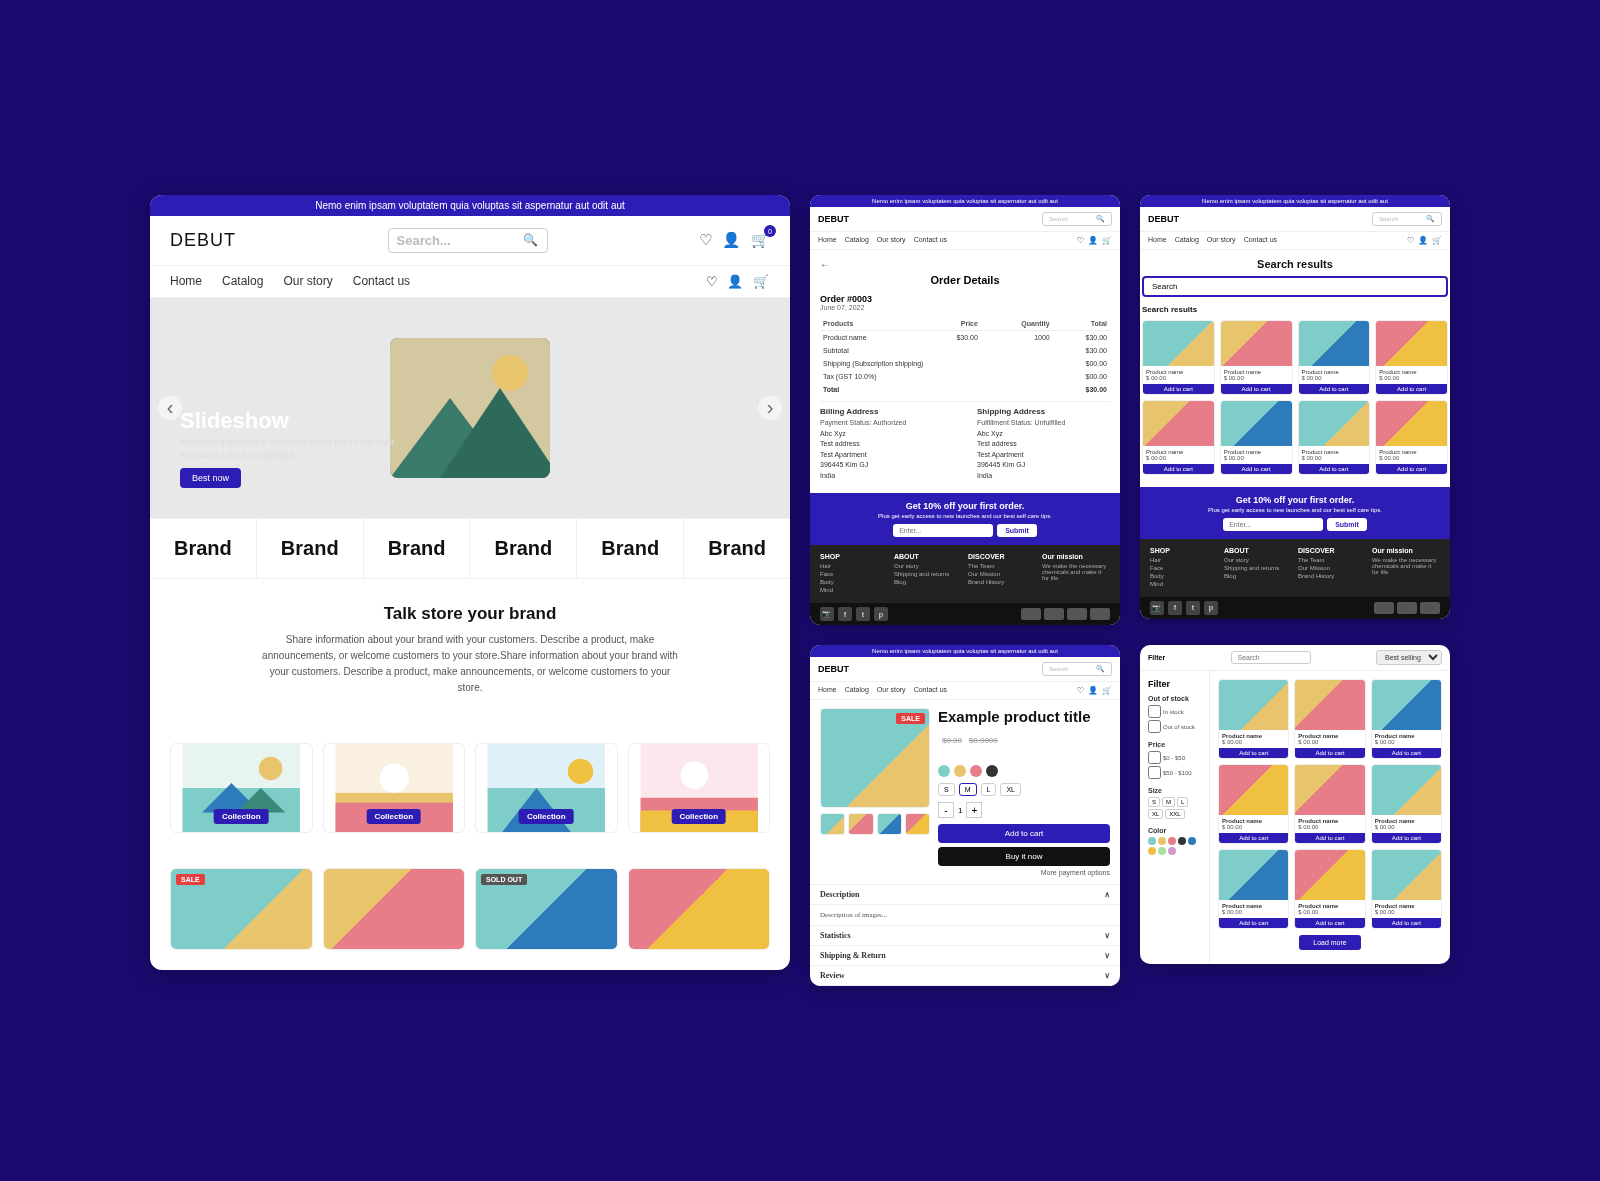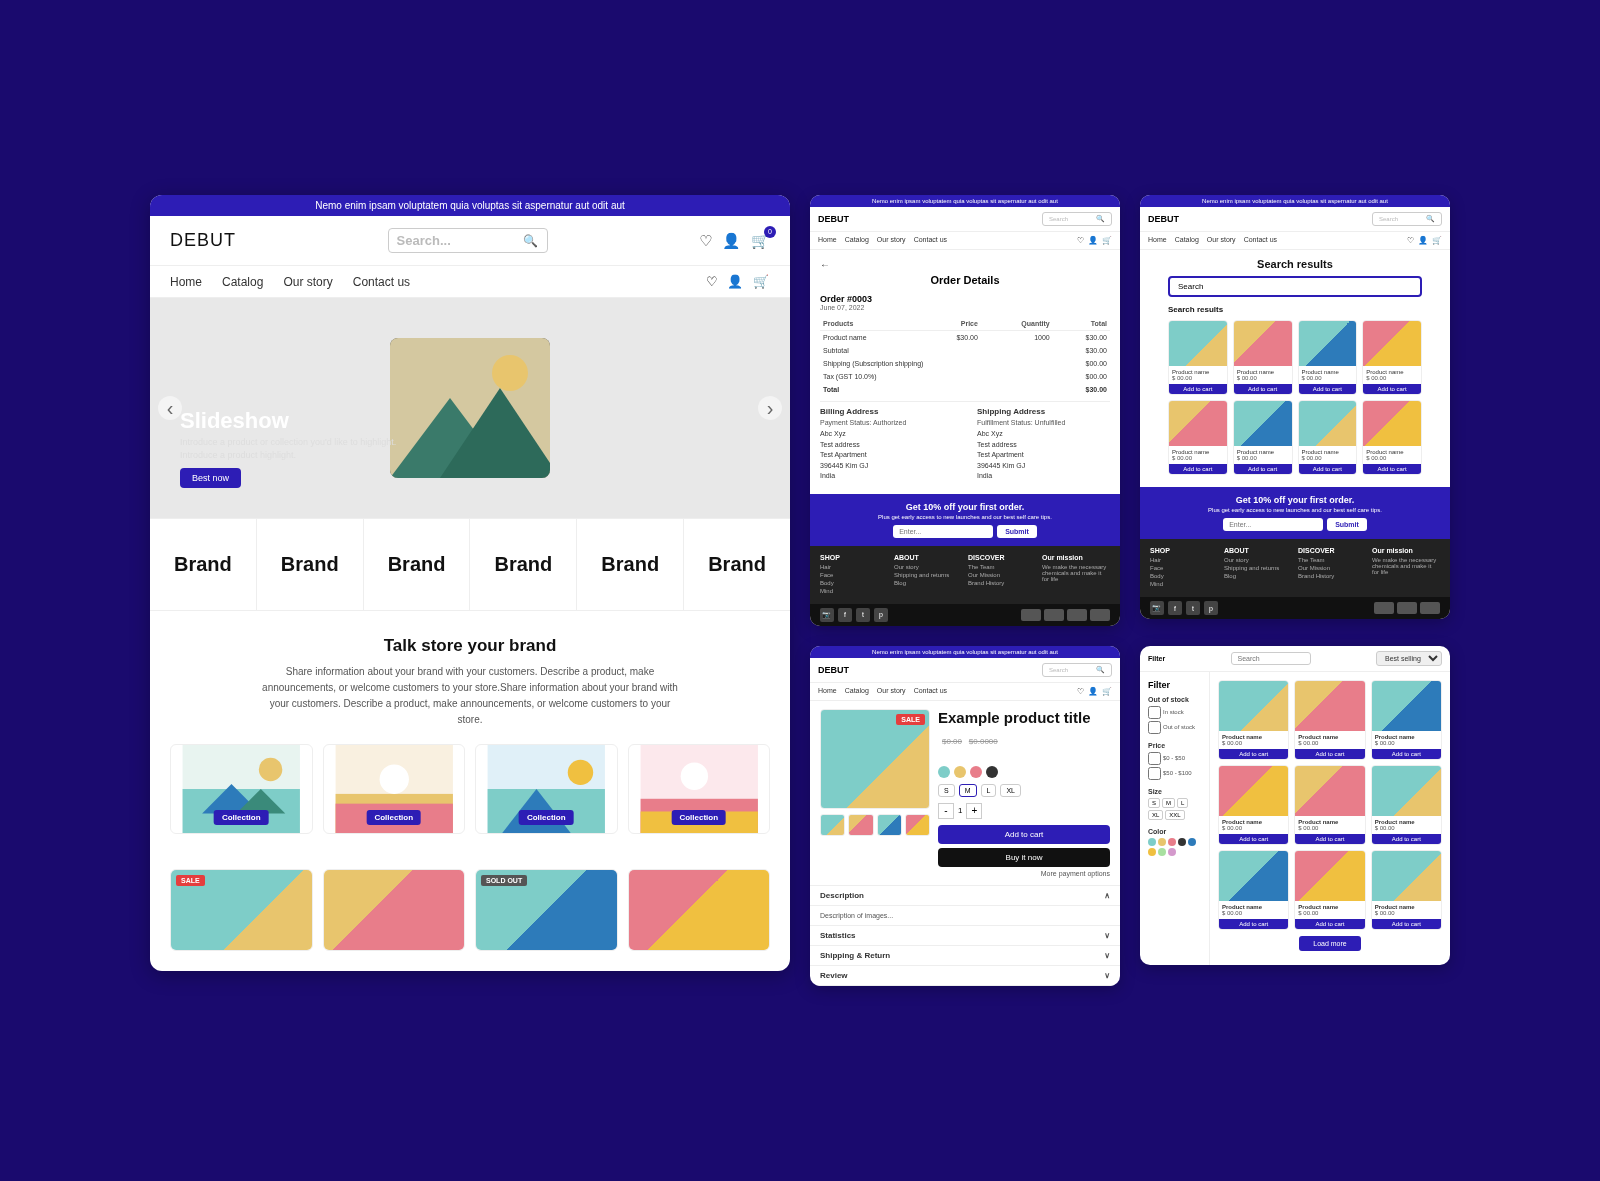--- a/index.html
+++ b/index.html
@@ -149,21 +149,21 @@
 
     
     .brand-strip {
       display: flex;
       border-top: 1px solid #eee;
       border-bottom: 1px solid #eee;
     }
     .brand-item {
       flex: 1;
       text-align: center;
-      padding: 34px 0;
+      padding: 18px 0;
       font-size: 20px;
       font-weight: bold;
       color: #111;
       border-right: 1px solid #eee;
     }
     .brand-item:last-child { border-right: none; }
 
     
     .talk-section {
       padding: 25px 20px 20px;
@@ -176,20 +176,21 @@
       grid-template-columns: repeat(4, 1fr);
       gap: 10px;
     }
     .collection-card {
       border: 1px solid #eee;
       border-radius: 6px;
       overflow: hidden;
       height: 90px;
       position: relative;
       background: #fff;
+      margin-top: 31px;
     }
     .collection-img {
       width: 100%;
       height: 100%;
       position: relative;
     }
     .collection-label {
       position: absolute;
       bottom: 8px;
       left: 50%;
@@ -325,21 +326,21 @@
       background: #222;
       padding: 8px 10px;
       display: grid;
       grid-template-columns: repeat(4, 1fr);
       gap: 6px;
     }
     .sp-footer-col-title { font-size: 7px; font-weight: bold; color: #fff; margin-bottom: 3px; }
     .sp-footer-link { display: block; font-size: 6px; color: #aaa; margin-bottom: 2px; }
 
     
-    .search-results-content { padding: 8px 28px; }
+    .search-results-content { padding: 8px 2px; }
     .sr-title { font-size: 11px; font-weight: bold; text-align: center; color: #111; margin-bottom: 6px; }
     .sr-search-bar { width: 100%; border: 2px solid #2d1db5; border-radius: 4px; padding: 4px 8px; font-size: 8px; margin-bottom: 8px; display: block; }
     .sr-subtitle { font-size: 8px; font-weight: bold; color: #111; margin-bottom: 6px; }
     .sr-grid { display: grid; grid-template-columns: repeat(4, 1fr); gap: 5px; }
     .sr-product {
       border: 1px solid #eee;
       border-radius: 4px;
       overflow: hidden;
     }
     .sr-product-img { height: 45px; position: relative; }
@@ -397,21 +398,21 @@
       width: 100%; background: #2d1db5; color: #fff;
       border: none; border-radius: 4px; padding: 5px; font-size: 8px; cursor: pointer; margin-bottom: 4px;
     }
     .pd-buy-btn {
       width: 100%; background: #111; color: #fff;
       border: none; border-radius: 4px; padding: 5px; font-size: 8px; cursor: pointer;
     }
     .pd-more-info { font-size: 7px; color: #555; text-align: right; margin-top: 3px; }
 
     
-    .pd-accordion { border-top: 1px solid #eee; }
+    .pd-accordion { border-top: 1px solid #eee; font-family: Liberation Serif, serif; }
     .pd-accord-item { border-bottom: 1px solid #eee; padding: 5px 10px; display: flex; align-items: center; justify-content: space-between; font-size: 8px; font-weight: bold; color: #333; }
     .pd-accord-arrow { font-size: 8px; color: #555; }
 
     
     .filter-panel-content { display: flex; gap: 0; }
     .filter-sidebar { width: 70px; border-right: 1px solid #eee; padding: 8px; }
     .filter-title { font-size: 9px; font-weight: bold; margin-bottom: 6px; }
     .filter-section { margin-bottom: 8px; }
     .filter-section-title { font-size: 7px; font-weight: bold; color: #333; margin-bottom: 3px; }
     .filter-option { font-size: 6px; color: #555; margin-bottom: 2px; display: flex; align-items: center; gap: 2px; }

